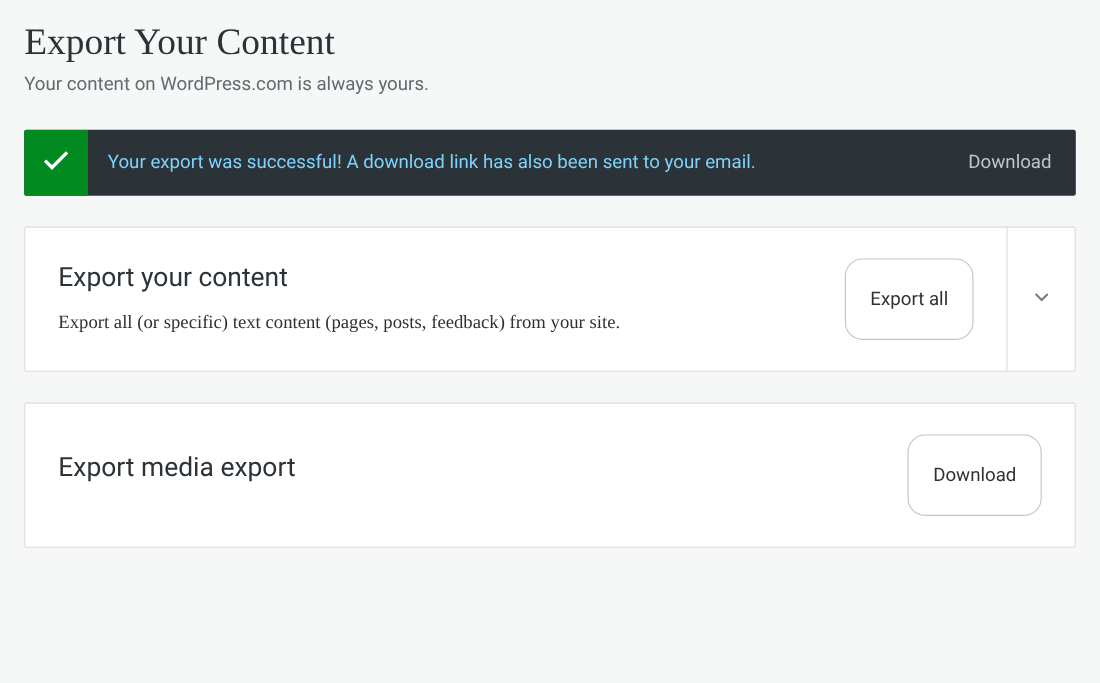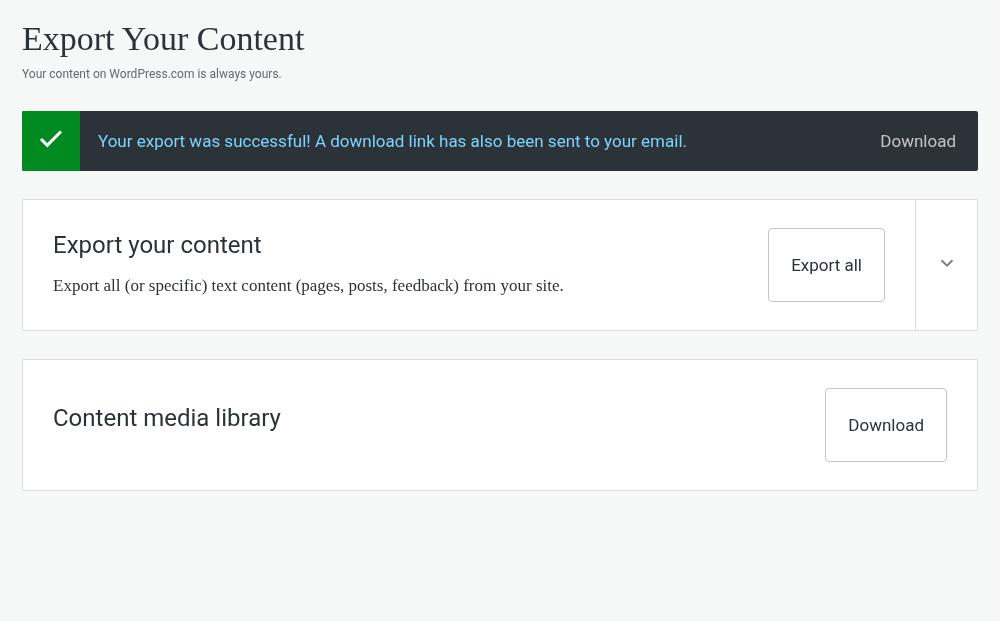--- a/index.html
+++ b/index.html
@@ -18,21 +18,21 @@
       margin-bottom: 28px;
     }
     .page-title {
       font-family: Georgia, "Times New Roman", serif;
       font-size: 34px;
       font-weight: 400;
       color: #2c3338;
       margin-bottom: 8px;
     }
     .page-subtitle {
-      font-size: 12px;
+      font-size: 17px;
       color: #646970;
       line-height: 1.4;
     }
     .notice {
       display: flex;
       align-items: stretch;
       background: #2c3338;
       color: #fff;
       border-radius: 2px;
       margin-bottom: 28px;
@@ -97,21 +97,21 @@
       color: #2c3338;
       line-height: 1.55;
       max-width: 580px;
       font-family: Liberation Serif, serif;
     }
     .card-button {
       font-size: 17px;
       color: #2c3338;
       background: #fff;
       border: 1px solid #c3c4c7;
-      border-radius: 4px;
+      border-radius: 16px;
       padding: 26px 22px;
       cursor: pointer;
       white-space: nowrap;
       font-family: inherit;
     }
     .card-expand {
       width: 62px;
       border-left: 1px solid #dcdcde;
       align-self: stretch;
       display: flex;
@@ -160,17 +160,17 @@
       <svg viewBox="0 0 24 24">
           <polyline points="6 9 12 15 18 9"></polyline>
         </svg>
     </span>
   </div>
 </div>
 
 <div class="card">
   <div class="card-body">
     <div class="card-text">
-      <h2 class="card-title">Content media library</h2>
+      <h2 class="card-title">Export media export</h2>
     </div>
     <button class="card-button">Download</button>
   </div>
 </div>
 
 </body></html>

